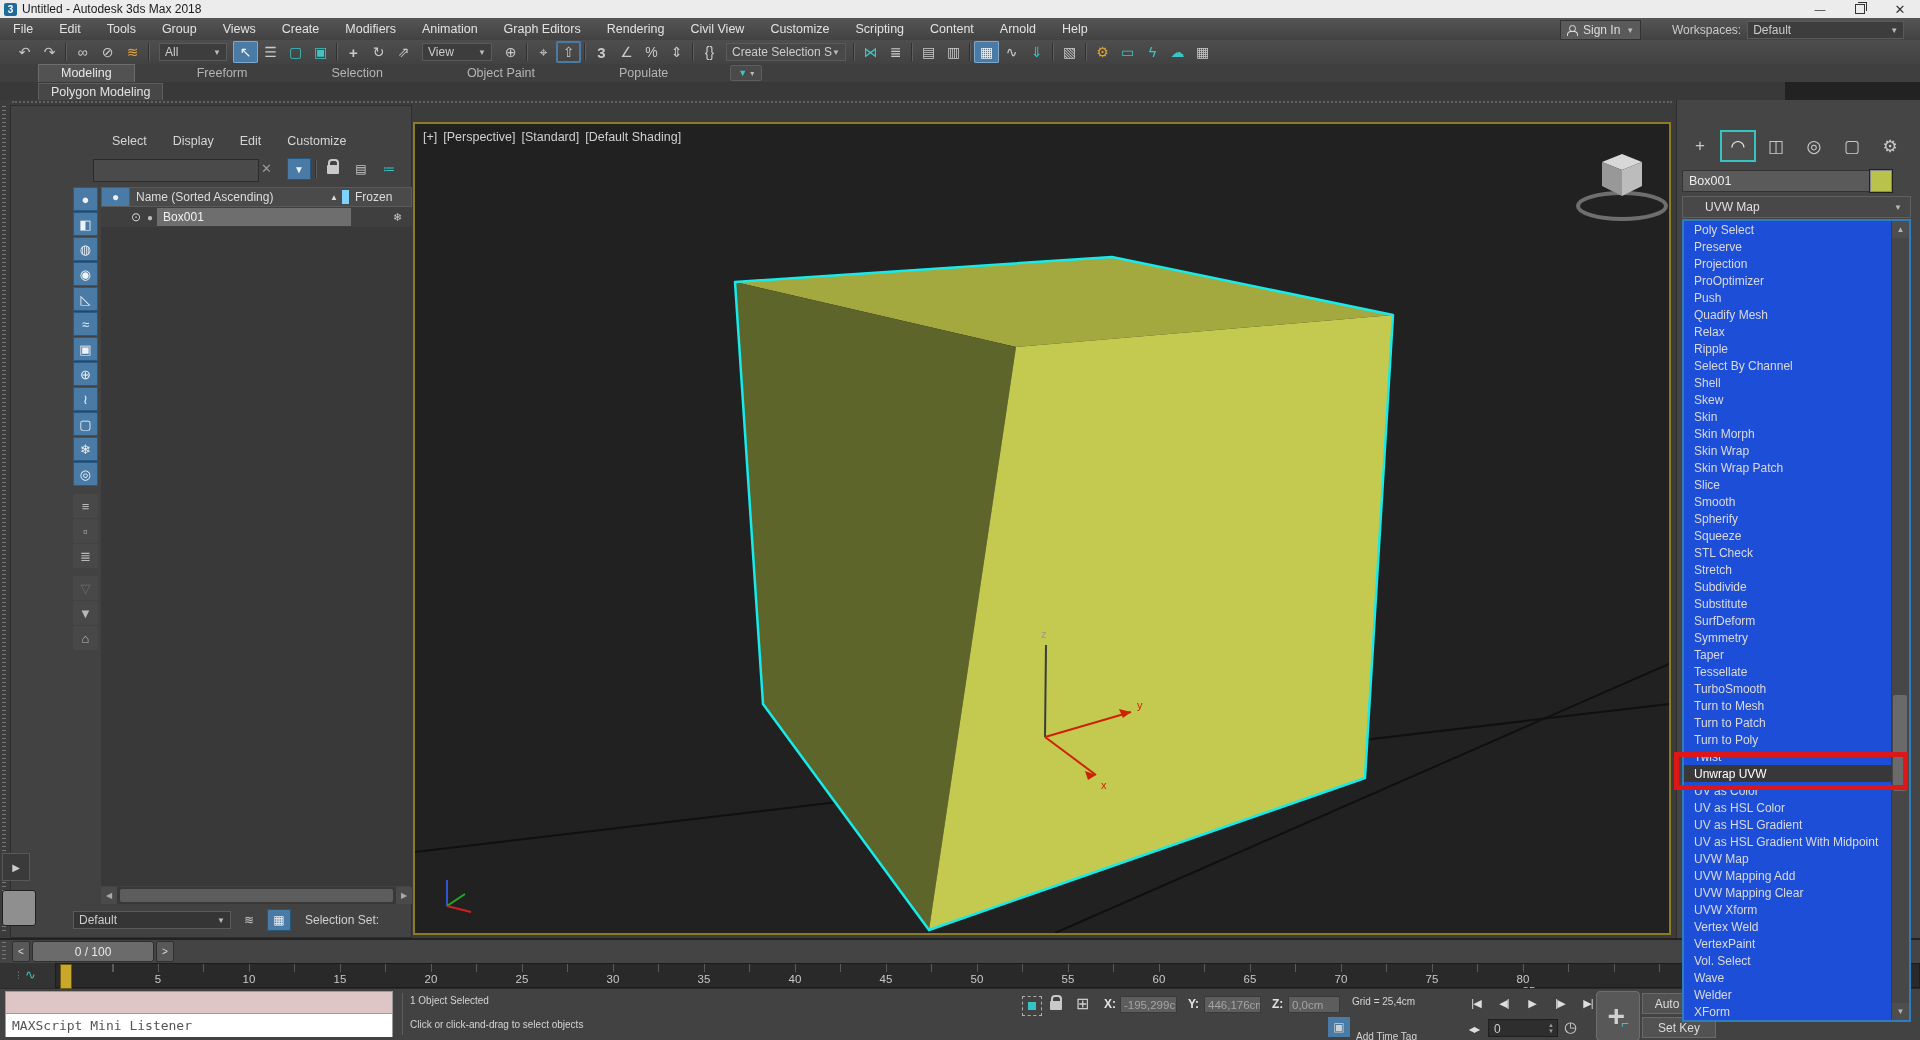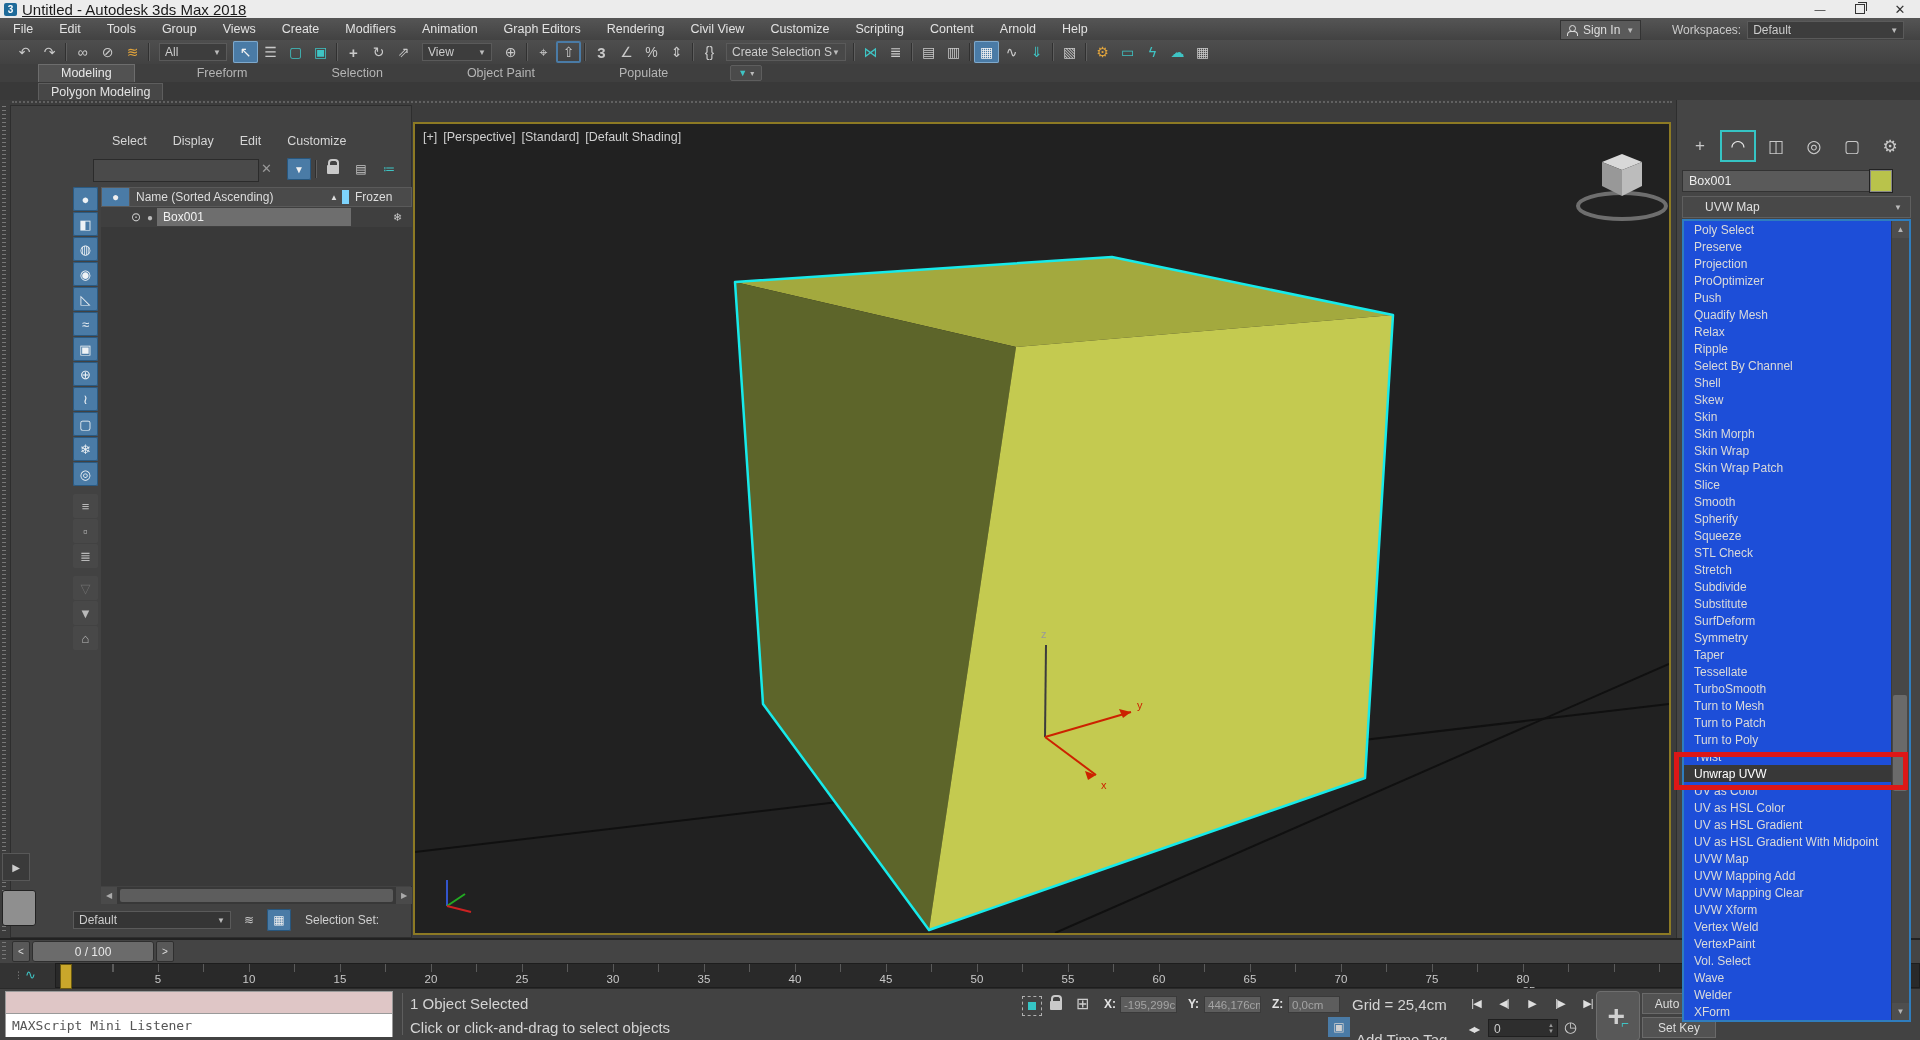--- a/index.html
+++ b/index.html
@@ -36,21 +36,21 @@
   .tb-sep{width:1px;height:18px;background:#303030;border-right:1px solid #5e5e5e;margin:0 3px;flex:none;}
   .combo{background:#3d3d3d;border:1px solid #5a5a5a;color:#ccc;height:18px;display:flex;align-items:center;justify-content:space-between;padding:0 5px;box-sizing:border-box;}
   #filter-combo{width:68px;margin:0 4px;}
   #coord-combo{width:70px;margin:0 4px;}
   #selset-field{width:120px;margin:0 2px;background:#484848;}
   
   #ribbon-tabs{left:0;top:64px;width:1920px;height:18px;background:#3f3f3f;gap:40px;padding-left:38px;box-sizing:border-box;}
   .ribbon-tab{height:17px;line-height:17px;padding:0 22px;color:#b5b5b5;font-size:12.5px;}
   .ribbon-tab.active{background:#525252;color:#e8e8e8;border:1px solid #6d6d6d;border-bottom:none;}
   #ribbon-caret{width:30px;height:14px;background:#4a4a4a;border:1px solid #5e5e5e;border-radius:2px;justify-content:center;gap:3px;color:#ddd;}
-  #ribbon-panel-row{left:0;top:82px;width:1920px;height:18px;background:#393939;}
+  #ribbon-panel-row{left:0;top:82px;width:1785px;height:18px;background:#393939;}
   #polygon-modeling-tab{margin-left:38px;height:16px;line-height:16px;padding:0 12px;background:#474747;border:1px solid #5e5e5e;border-bottom:none;color:#e3e3e3;font-size:12.5px;}
   
   #main-bg{left:0;top:100px;width:1920px;height:838px;background:#3c3c3c;}
   #dock-dots{left:12px;top:101px;width:1660px;height:0;border-top:2px dotted #616161;}
   .vgrip{width:4px;background-image:repeating-linear-gradient(#777 0 1px,transparent 1px 4px);}
   
   #explorer{left:10px;top:105px;width:402px;height:833px;background:#424242;border:1px solid #2e2e2e;box-sizing:border-box;}
   .exp-menu{color:#d6d6d6;font-size:12.5px;margin-right:26px;}
   #exp-search{left:82px;top:53px;width:160px;height:19px;background:#4a4a4a;border:1px solid #2b2b2b;}
   #exp-clear{left:250px;top:55px;color:#999;font-size:13px;}
@@ -105,41 +105,41 @@
   #ruler{left:55px;top:963px;width:1865px;height:25px;background:#292929;border:1px solid #1d1d1d;box-sizing:border-box;}
   #ruler-ticks{left:0;top:0;width:1865px;height:8px;background-image:repeating-linear-gradient(90deg,#5a5a5a 0 1px,transparent 1px 45.5px);background-position-x:11px;}
   .ruler-num{position:absolute;top:9px;width:30px;text-align:center;color:#c9c9c9;font-size:11.5px;}
   #time-marker{left:60px;top:964px;width:10px;height:23px;background:#c9a72b;border:1px solid #6b5a10;z-index:5;}
   
   #statusbar{left:0;top:988px;width:1920px;height:52px;background:#424242;border-top:1px solid #2a2a2a;box-sizing:border-box;}
   #listener{left:5px;top:2px;width:388px;height:46px;border:1px solid #9a9a9a;box-sizing:border-box;}
   #listener-pink{height:21px;border-bottom:1px solid #9a9a9a;}
   #listener-white{height:23px;background:#fff;color:#555;font-family:"DejaVu Sans Mono",monospace;font-size:13px;line-height:23px;padding-left:6px;}
   #status-divider{left:402px;top:4px;width:1px;height:42px;background:#5e5e5e;}
-  .status-text{color:#d4d4d4;font-size:15px;}
+  .status-text{color:#d4d4d4;font-size:10px;}
   .coord-label{color:#e3e3e3;font-weight:bold;font-size:12px;}
   .coord-field{height:17px;background:#5d5d5d;border:1px solid #3a3a3a;color:#a4a4a4;font-size:11.5px;line-height:17px;padding:0 3px;overflow:hidden;white-space:nowrap;box-sizing:border-box;}
   #region-icon{left:1022px;top:7px;width:18px;height:18px;border:1px dashed #b0b0b0;display:flex;align-items:center;justify-content:center;}
   #region-icon i{width:8px;height:8px;background:#35c4c4;display:block;}
   .lock{width:12px;height:9px;background:#c9c9c9;border-radius:1px;position:relative;display:inline-block;}
   .lock:before{content:"";position:absolute;top:-6px;left:1px;width:7px;height:5px;border:2px solid #c9c9c9;border-bottom:none;border-radius:4px 4px 0 0;}
   .pb-btn{height:20px;min-width:24px;display:flex;align-items:center;justify-content:center;color:#dedede;font-size:11px;letter-spacing:-1px;}
   #frame-field{left:1488px;top:30px;width:70px;height:18px;background:#2e2e2e;border:1px solid #1f1f1f;color:#ccc;line-height:18px;padding-left:5px;box-sizing:border-box;}
   #frame-spin{left:1545px;top:30px;width:12px;height:18px;display:flex;flex-direction:column;align-items:center;justify-content:center;color:#999;font-size:6px;line-height:6px;}
   #bigkey{left:1596px;top:2px;width:42px;height:48px;background:#585858;border:1px solid #6e6e6e;border-radius:4px;display:flex;align-items:center;justify-content:center;}
   #bigkey span{font-size:30px;color:#d0d0d0;font-weight:bold;line-height:30px;}
   #bigkey i{color:#3fc4c4;font-size:13px;font-style:normal;margin:14px 0 0 -4px;}
   .key-btn{width:74px;height:21px;background:#525252;border:1px solid #6a6a6a;color:#ddd;display:flex;align-items:center;justify-content:center;font-size:12px;box-sizing:border-box;}
 </style>
 </head>
 <body>
 
 <div class="abs flex" id="titlebar">
   <div id="app-icon">3</div>
-  <div style="flex:1;font-size:15px;color:#1a1a1a;text-decoration:underline;">Untitled - Autodesk 3ds Max 2018</div>
+  <div style="flex:1;font-size:12px;color:#1a1a1a;">Untitled - Autodesk 3ds Max 2018</div>
   <div class="win-btn">—</div>
   <div class="win-btn">
       <span class="restore-glyph"></span>
     </div>
   <div class="win-btn" style="font-size:13px;">✕</div>
 </div>
 
 <div class="abs flex" id="menubar">
   <div class="flex" style="height:22px;">
 

